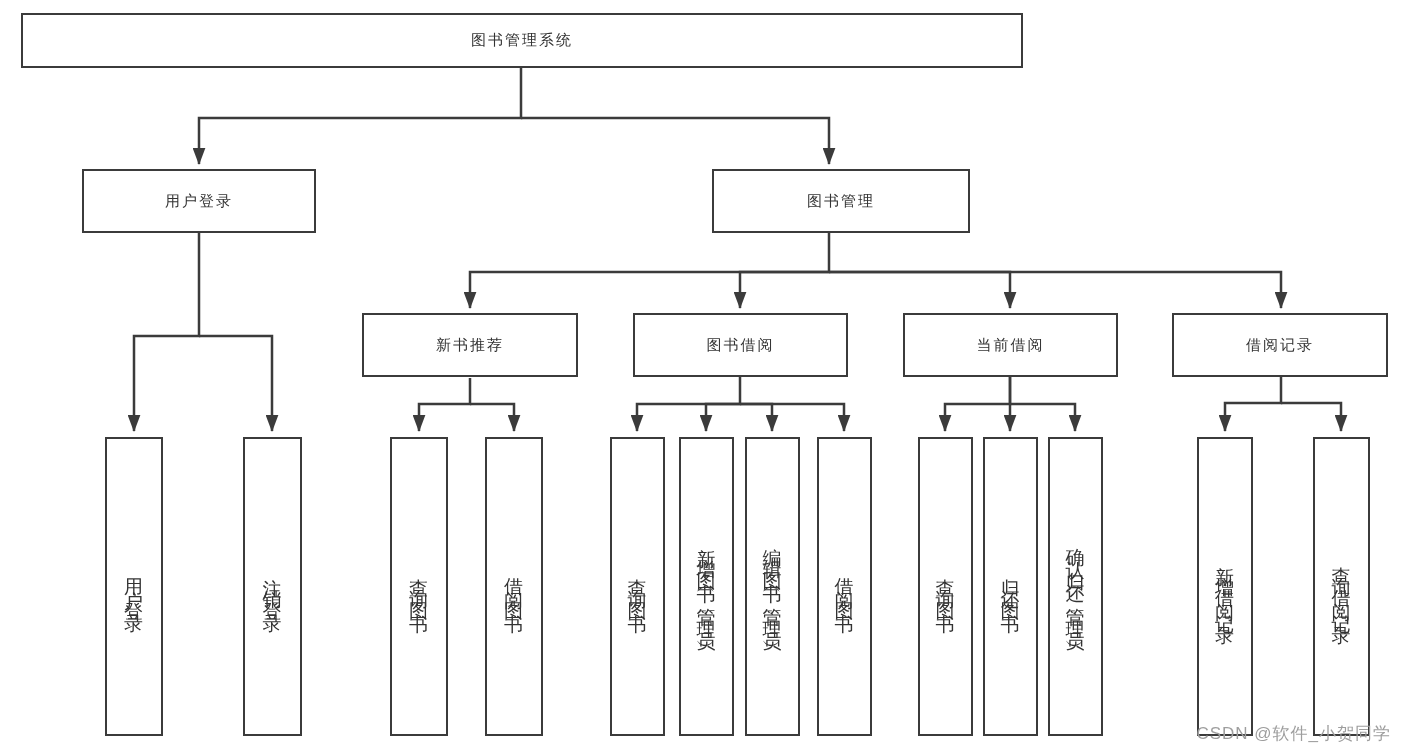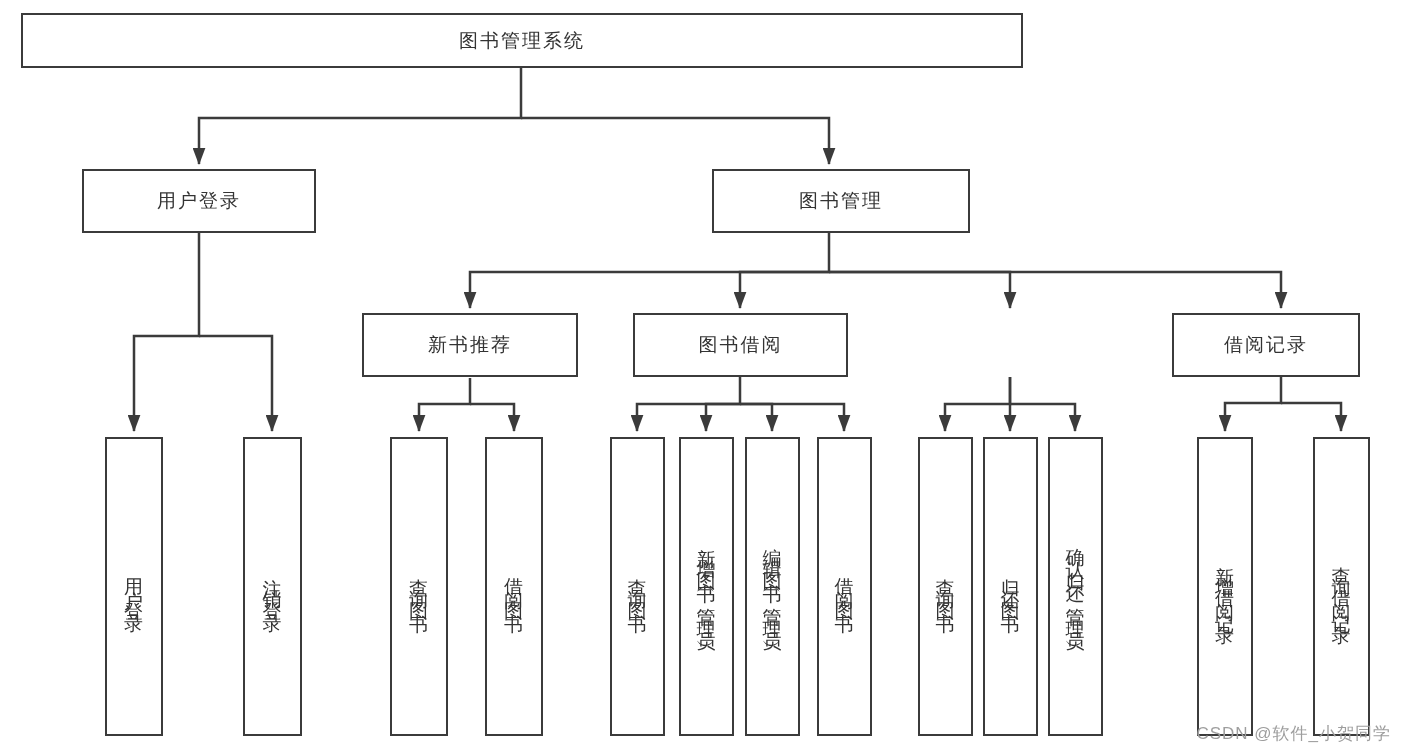--- a/index.html
+++ b/index.html
@@ -33,21 +33,21 @@
     stroke-width: 2.5;
   }
   #arrowhead path { fill: var(--line); }
   .node {
     position: absolute;
     border: 2.5px solid var(--line);
     background: #ffffff;
     display: flex;
     align-items: center;
     justify-content: center;
-    font-size: 19px;
+    font-size: 15px;
     letter-spacing: 2px;
     color: var(--text);
   }
   .node.vertical {
     writing-mode: vertical-rl;
     letter-spacing: 12px;
     font-size: 19px;
     line-height: 1;
     text-align: center;
   }
@@ -101,21 +101,22 @@
     <path class="wire" d="M1281 403 L1341 403 L1341 431" marker-end="url(#arrowhead)"></path>
   </svg>
 
   <div class="node" style="left:21px; top:13px; width:1002px; height:55px;">图书管理系统</div>
 
   <div class="node" style="left:82px; top:169px; width:234px; height:64px;">用户登录</div>
   <div class="node" style="left:712px; top:169px; width:258px; height:64px;">图书管理</div>
 
   <div class="node" style="left:362px; top:313px; width:216px; height:64px;">新书推荐</div>
   <div class="node" style="left:633px; top:313px; width:215px; height:64px;">图书借阅</div>
-  <div class="node" style="left:1172px; top:313px; width:188px; height:64px;">借阅记录</div>
+  <div class="node" style="left:903px; top:313px; width:215px; height:64px;">当前借阅</div>
+  <div class="node" style="left:1172px; top:313px; width:216px; height:64px;">借阅记录</div>
 
   <div class="node vertical" style="left:105px; top:437px; width:58px; height:299px;">用户登录</div>
   <div class="node vertical" style="left:243px; top:437px; width:59px; height:299px;">注销登录</div>
 
   <div class="node vertical" style="left:390px; top:437px; width:58px; height:299px;">查询图书</div>
   <div class="node vertical" style="left:485px; top:437px; width:58px; height:299px;">借阅图书</div>
 
   <div class="node vertical" style="left:610px; top:437px; width:55px; height:299px;">查询图书</div>
   <div class="node vertical" style="left:679px; top:437px; width:55px; height:299px;">新增图书（管理员）</div>
   <div class="node vertical" style="left:745px; top:437px; width:55px; height:299px;">编辑图书（管理员）</div>

